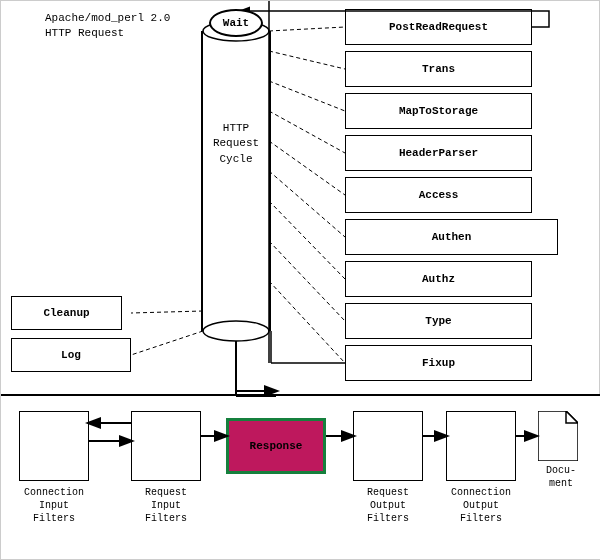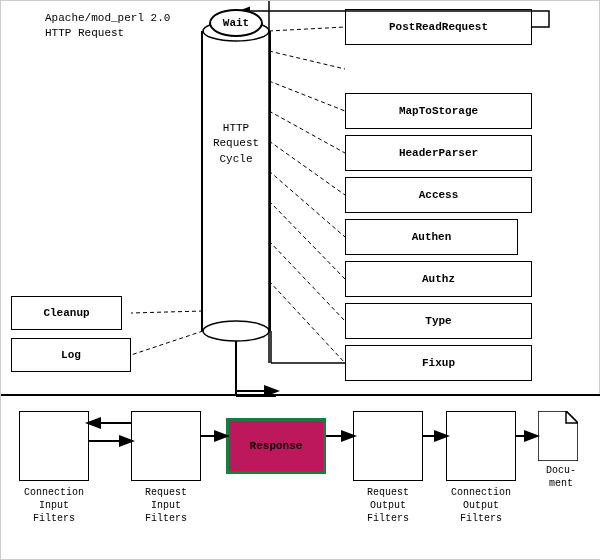--- a/index.html
+++ b/index.html
@@ -141,30 +141,33 @@
 
   <div class="cylinder-label">
     <div>HTTP</div>
     <div>Request</div>
     <div>Cycle</div>
   </div>
 
   <div class="phase-box" style="left:344px; top:8px; width:187px; height:36px;">
     <span>PostReadRequest</span>
   </div>
+  <div class="phase-box" style="left:344px; top:50px; width:187px; height:36px;">
+    <span>Trans</span>
+  </div>
   <div class="phase-box" style="left:344px; top:92px; width:187px; height:36px;">
     <span>MapToStorage</span>
   </div>
   <div class="phase-box" style="left:344px; top:134px; width:187px; height:36px;">
     <span>HeaderParser</span>
   </div>
   <div class="phase-box" style="left:344px; top:176px; width:187px; height:36px;align-items:center;">
     <span>Access</span>
   </div>
-  <div class="phase-box" style="left:344px; top:218px; width:173px; height:36px;">
+  <div class="phase-box" style="left:344px; top:218px; width:213px; height:36px;">
     <span>Authen</span>
   </div>
   <div class="phase-box" style="left:344px; top:260px; width:187px; height:36px;">
     <span>Authz</span>
   </div>
   <div class="phase-box" style="left:344px; top:302px; width:187px; height:36px;">
     <span>Type</span>
   </div>
   <div class="phase-box" style="left:344px; top:344px; width:187px; height:36px;">
     <span>Fixup</span>

